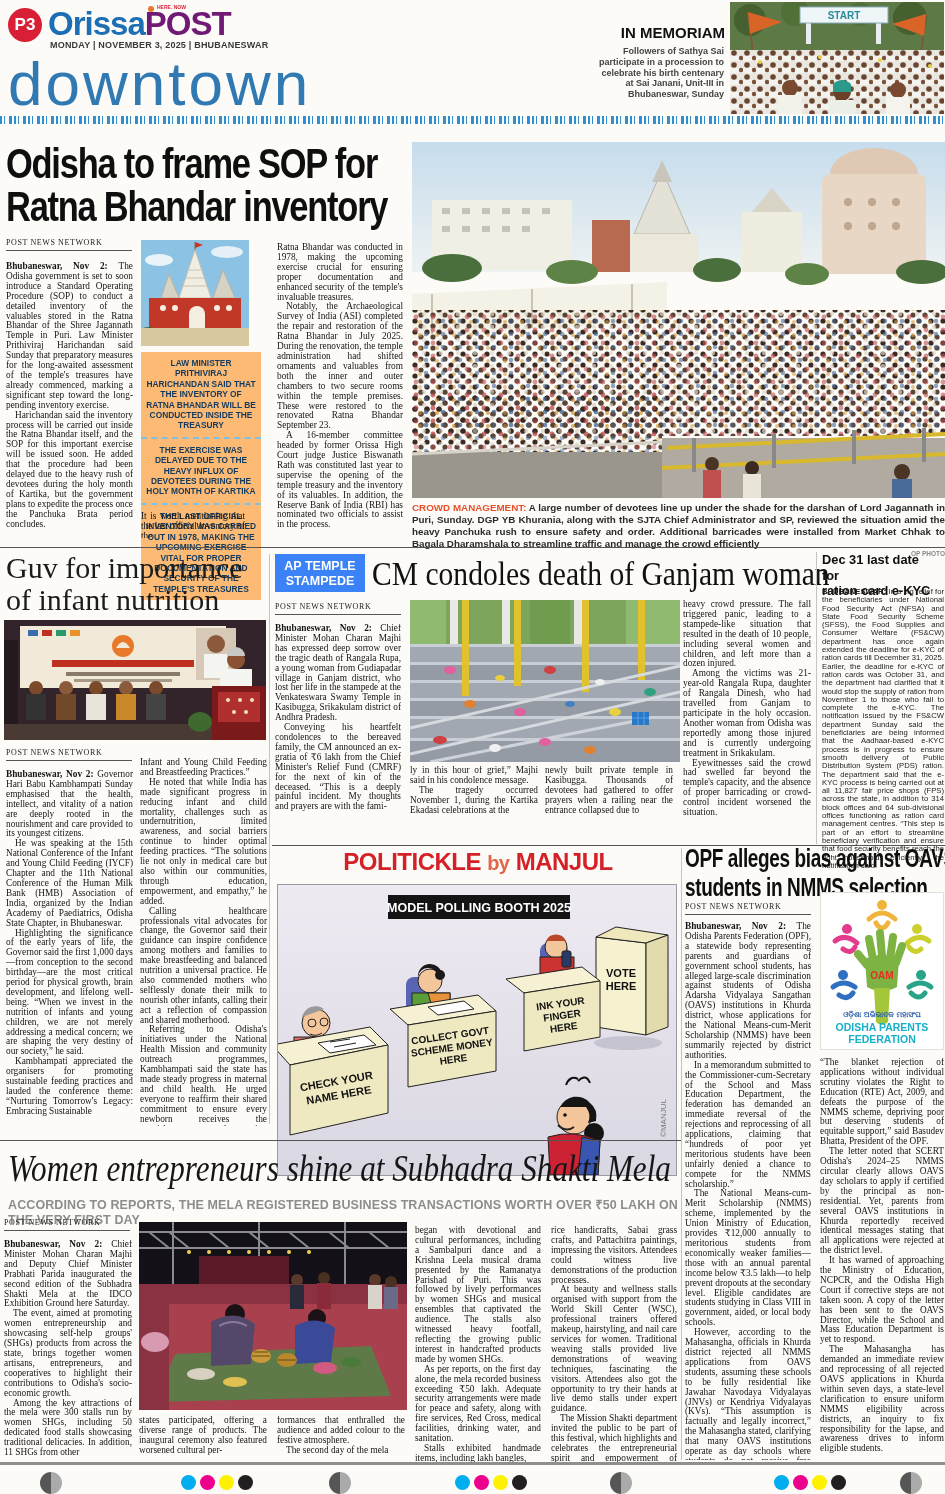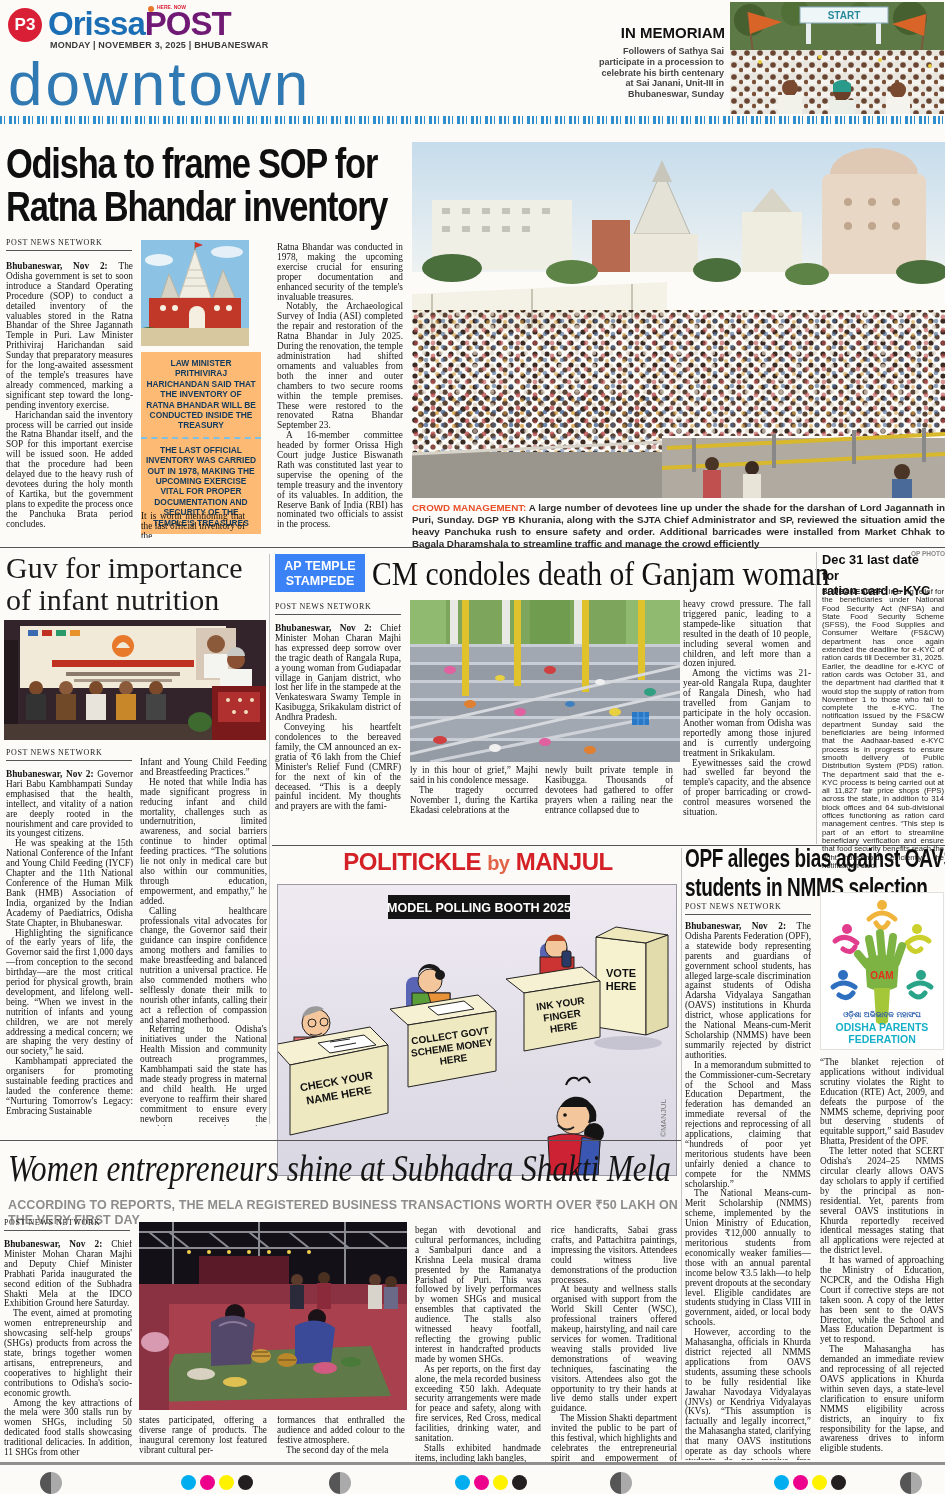--- a/index.html
+++ b/index.html
@@ -155,20 +155,21 @@
       <circle cx="34" cy="68" r="3" fill="#f4efe0"></circle>
       <circle cx="76" cy="68" r="3" fill="#f4efe0"></circle>
       <circle cx="88" cy="68" r="3" fill="#f4efe0"></circle>
     <ellipse cx="8" cy="96" rx="14" ry="9" fill="#3f6a2f"></ellipse>
     <ellipse cx="100" cy="98" rx="14" ry="9" fill="#3f6a2f"></ellipse>
     <rect x="0" y="88" width="108" height="18" fill="#d8c8a0"></rect>
   </svg>
 
   <div class="abs sopboxes">
     <div class="sopbox">LAW MINISTER PRITHIVIRAJ HARICHANDAN SAID THAT THE INVENTORY OF RATNA BHANDAR WILL BE CONDUCTED INSIDE THE TREASURY</div>
+    <div class="sopbox">THE EXERCISE WAS DELAYED DUE TO THE HEAVY INFLUX OF DEVOTEES DURING THE HOLY MONTH OF KARTIKA</div>
     <div class="sopbox">THE LAST OFFICIAL INVENTORY WAS CARRIED OUT IN 1978, MAKING THE UPCOMING EXERCISE VITAL FOR PROPER DOCUMENTATION AND SECURITY OF THE TEMPLE'S TREASURES</div>
   </div>
   <div class="abs bcol" style="left:141px;top:512px;width:104px;height:26px;">
       <p>It is worth mentioning that the last official inventory of the</p>
     </div>
   <div class="abs bcol" style="left:277px;top:243px;width:126px;height:298px;">
       <p>Ratna Bhandar was conducted in 1978, making the upcoming exercise crucial for ensuring proper documentation and enhanced security of the temple's invaluable treasures.</p>
       <p class="ind">Notably, the Archaeological Survey of India (ASI) completed the repair and restoration of the Ratna Bhandar in July 2025. During the renovation, the temple administration had shifted ornaments and valuables from both the inner and outer chambers to two secure rooms within the temple premises. These were restored to the renovated Ratna Bhandar September 23.</p>
       <p class="ind">A 16-member committee headed by former Orissa High Court judge Justice Biswanath Rath was constituted last year to supervise the opening of the temple treasury and the inventory of its valuables. In addition, the Reserve Bank of India (RBI) has nominated two officials to assist in the process.</p>
     </div>
@@ -371,21 +372,21 @@
   <div class="abs bcol" style="left:410px;top:766px;width:128px;height:80px;">
       <p>ly in this hour of grief,” Majhi said in his condolence message.</p>
       <p class="ind">The tragedy occurred November 1, during the Kartika Ekadasi celebrations at the</p>
     </div>
   <div class="abs bcol" style="left:545px;top:766px;width:128px;height:80px;">
       <p>newly built private temple in Kasibugga. Thousands of devotees had gathered to offer prayers when a railing near the entrance collapsed due to</p>
     </div>
   <div class="abs bcol" style="left:683px;top:600px;width:128px;height:246px;">
       <p>heavy crowd pressure. The fall triggered panic, leading to a stampede-like situation that resulted in the death of 10 people, including several women and children, and left more than a dozen injured.</p>
       <p class="ind">Among the victims was 21-year-old Rangala Rupa, daughter of Rangala Dinesh, who had travelled from Ganjam to participate in the holy occasion. Another woman from Odisha was reportedly among those injured and is currently undergoing treatment in Srikakulam.</p>
-      <p class="ind">Eyewitnesses said the crowd had swelled far beyond the temple's capacity, and the absence of proper barricading or crowd-control measures worsened the situation.</p>
+      <p class="ind">Eyewitnesses said the crowd had swelled far beyond the temple's capacity, and the absence of proper barricading or crowd-control incident worsened the situation.</p>
     </div>
 
   <div class="abs vrule" style="left:816px;top:552px;height:292px;"></div>
 
   <div class="abs ekych">
     <div>Dec 31 last date for</div>
     <div>ration card e-KYC</div>
   </div>
   <div class="abs ekycb">
       <p><b>BHUBANESWAR: </b>In a big relief for the beneficiaries under National Food Security Act (NFSA) and State Food Security Scheme (SFSS), the Food Supplies and Consumer Welfare (FS&amp;CW) department has once again extended the deadline for e-KYC of ration cards till December 31, 2025. Earlier, the deadline for e-KYC of ration cards was October 31, and the department had clarified that it would stop the supply of ration from November 1 to those who fail to complete the e-KYC. The notification issued by the FS&amp;CW department Sunday said the beneficiaries are being informed that the Aadhaar-based e-KYC process is in progress to ensure smooth delivery of Public Distribution System (PDS) ration. The department said that the e-KYC process is being carried out at all 11,827 fair price shops (FPS) across the state, in addition to 314 block offices and 64 sub-divisional offices functioning as ration card management centres. “This step is part of an effort to streamline beneficiary verification and ensure that food security benefits reach the right households efficiently,” the notification said.</p>
@@ -580,21 +581,21 @@
     <ellipse cx="148" cy="138" rx="10" ry="7" fill="#b8882a"></ellipse>
       <path d="M139,138 h18" stroke="#6a4a1a"></path>
     <ellipse cx="62" cy="152" rx="14" ry="6" fill="#d8d0c0"></ellipse>
     <ellipse cx="186" cy="146" rx="12" ry="6" fill="#d05a80"></ellipse>
     <ellipse cx="212" cy="140" rx="10" ry="5" fill="#4a7a3a"></ellipse>
     <ellipse cx="96" cy="160" rx="12" ry="5" fill="#e0c050"></ellipse>
     <rect x="0" y="62" width="30" height="126" fill="#8a3242"></rect>
     <ellipse cx="16" cy="120" rx="14" ry="10" fill="#d89ab0"></ellipse>
   </svg>
   <div class="abs bcol" style="left:139px;top:1416px;width:128px;height:46px;">
-      <p>states participated, offering a diverse range of products. The inaugural ceremony lost featured vibrant cultural per-</p>
+      <p>states participated, offering a diverse range of products. The inaugural ceremony also featured worsened cultural per-</p>
     </div>
   <div class="abs bcol" style="left:277px;top:1416px;width:128px;height:46px;">
       <p>formances that enthralled the audience and added colour to the festive atmosphere.</p>
       <p class="ind">The second day of the mela</p>
     </div>
   <div class="abs bcol" style="left:415px;top:1226px;width:126px;height:236px;">
       <p>began with devotional and cultural performances, including a Sambalpuri dance and a Krishna Leela musical drama presented by the Ramanatya Parishad of Puri. This was followed by lively performances by women SHGs and musical ensembles that captivated the audience. The stalls also witnessed heavy footfall, reflecting the growing public interest in handcrafted products made by women SHGs.</p>
       <p class="ind">As per reports, on the first day alone, the mela recorded business exceeding ₹50 lakh. Adequate security arrangements were made for peace and safety, along with fire services, Red Cross, medical facilities, drinking water, and sanitation.</p>
       <p class="ind">Stalls exhibited handmade items, including lakh bangles,</p>
     </div>

